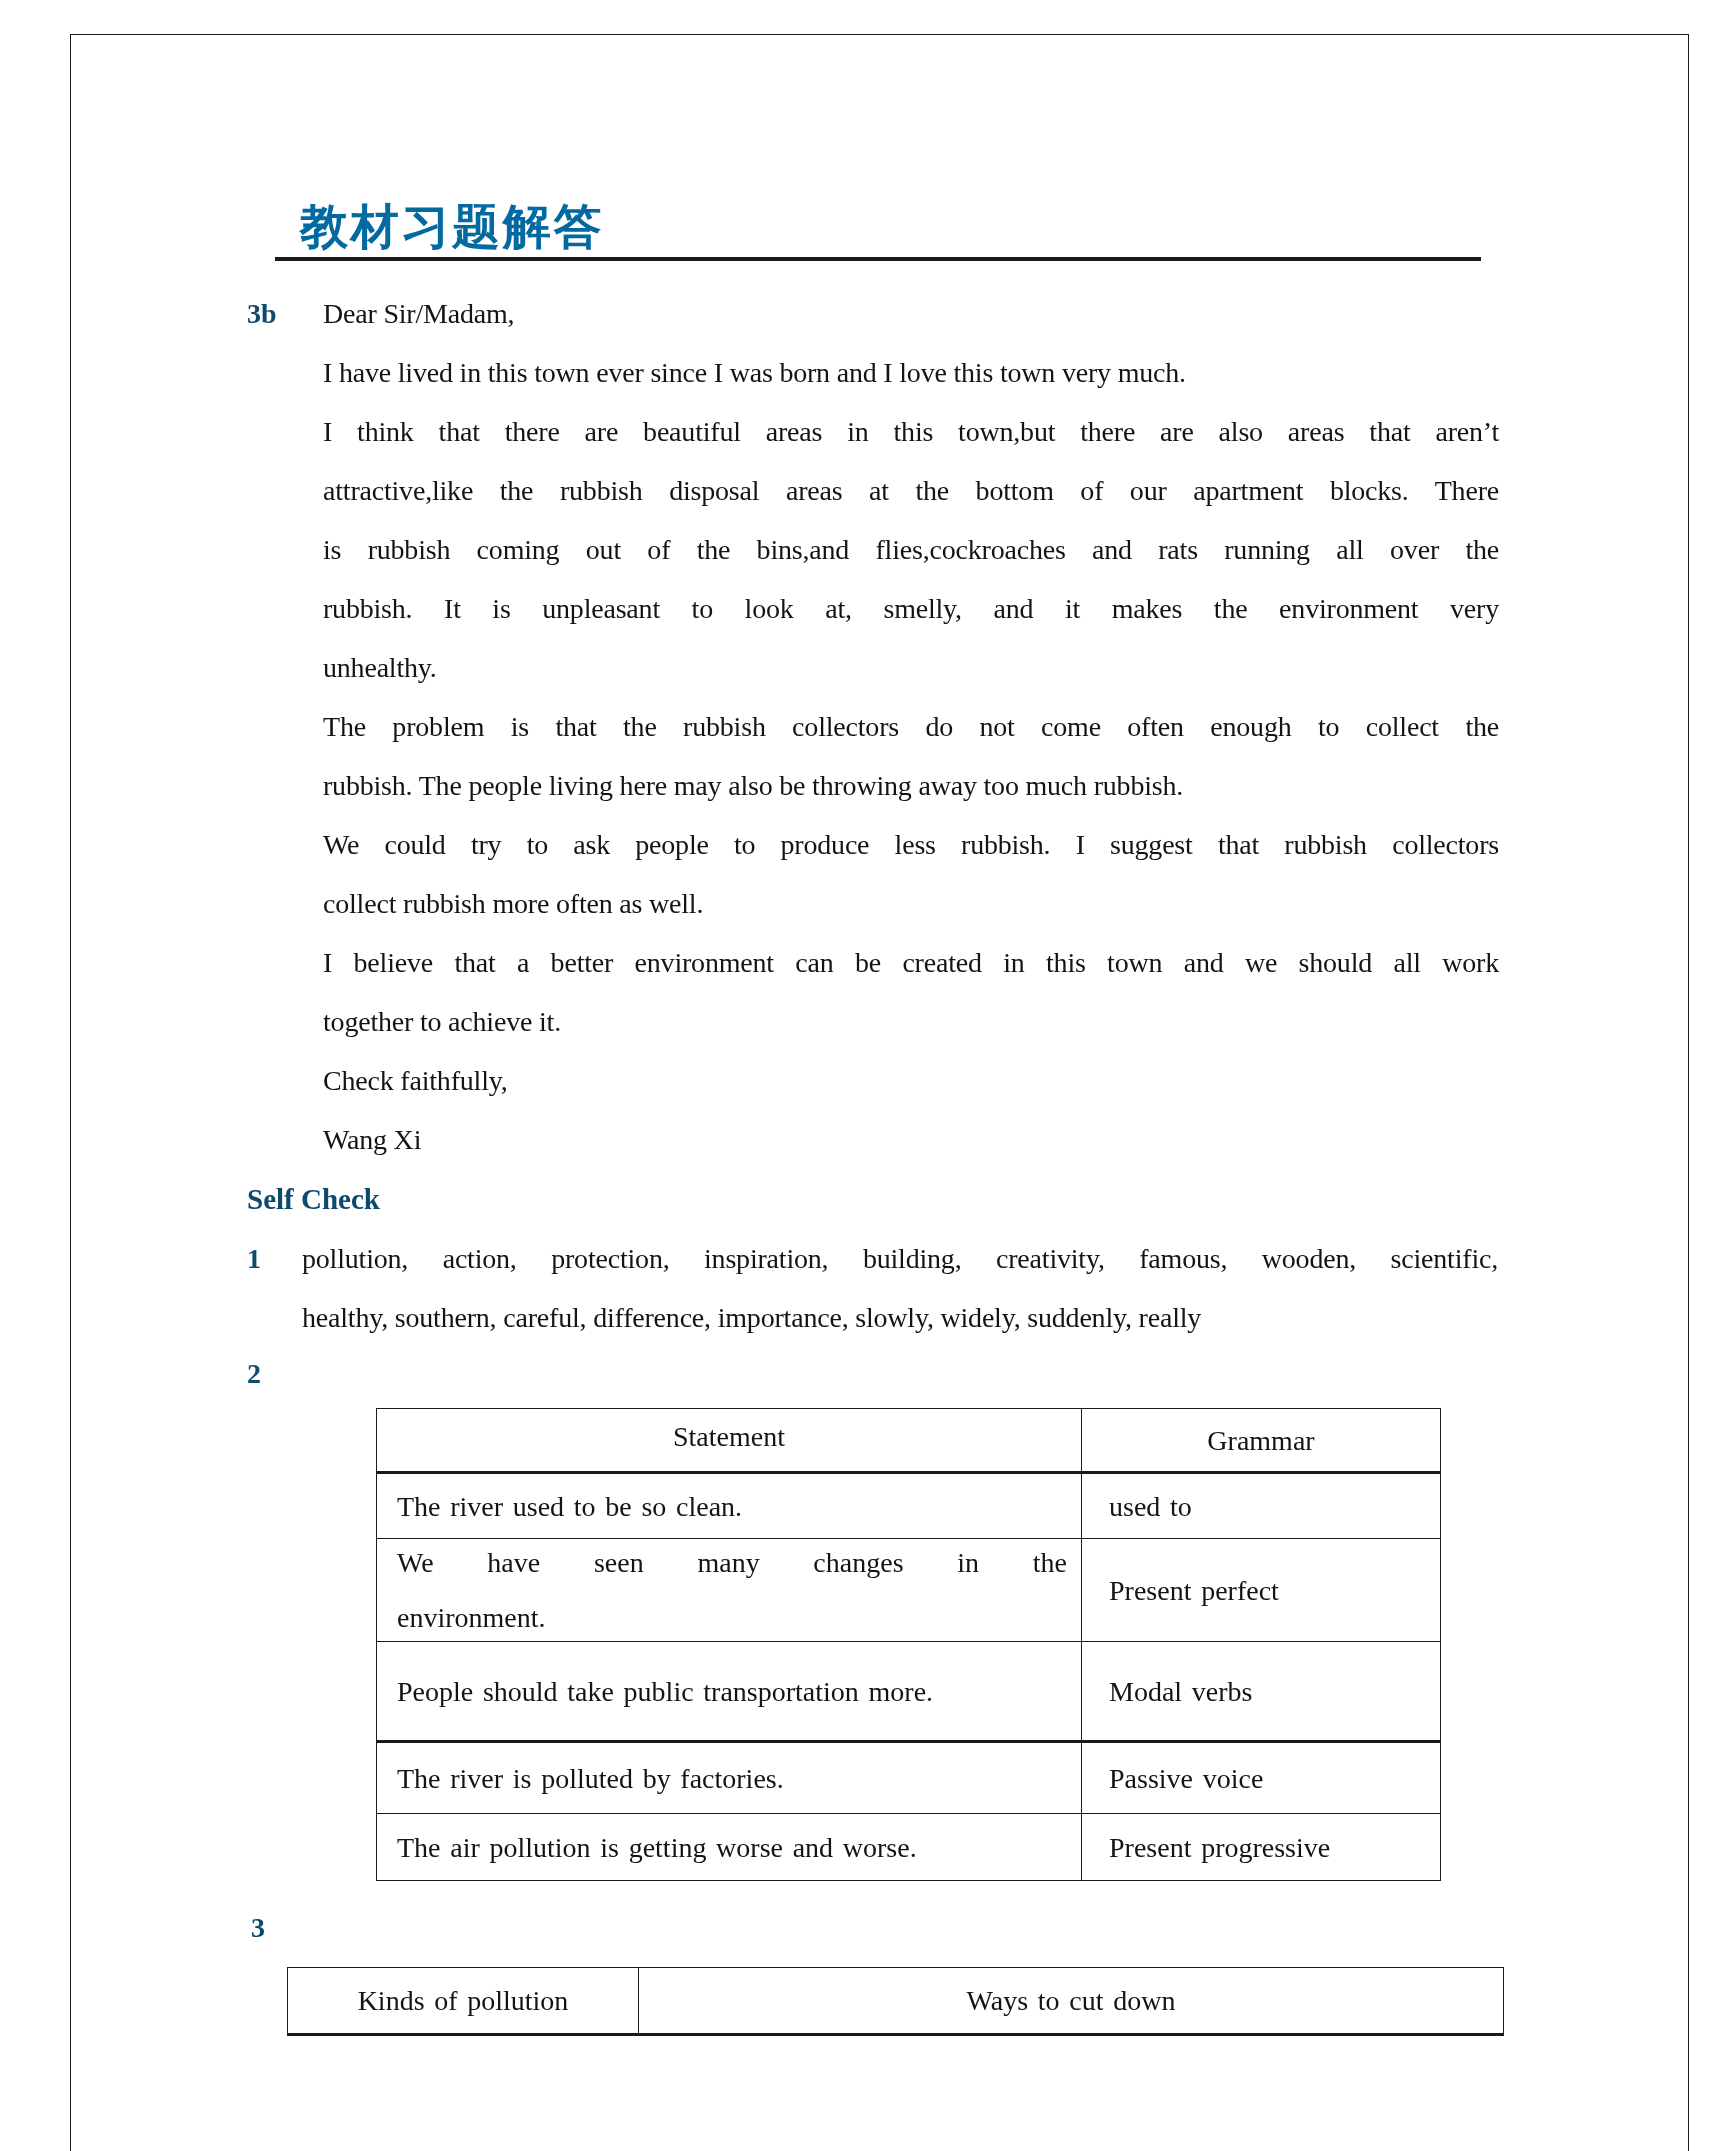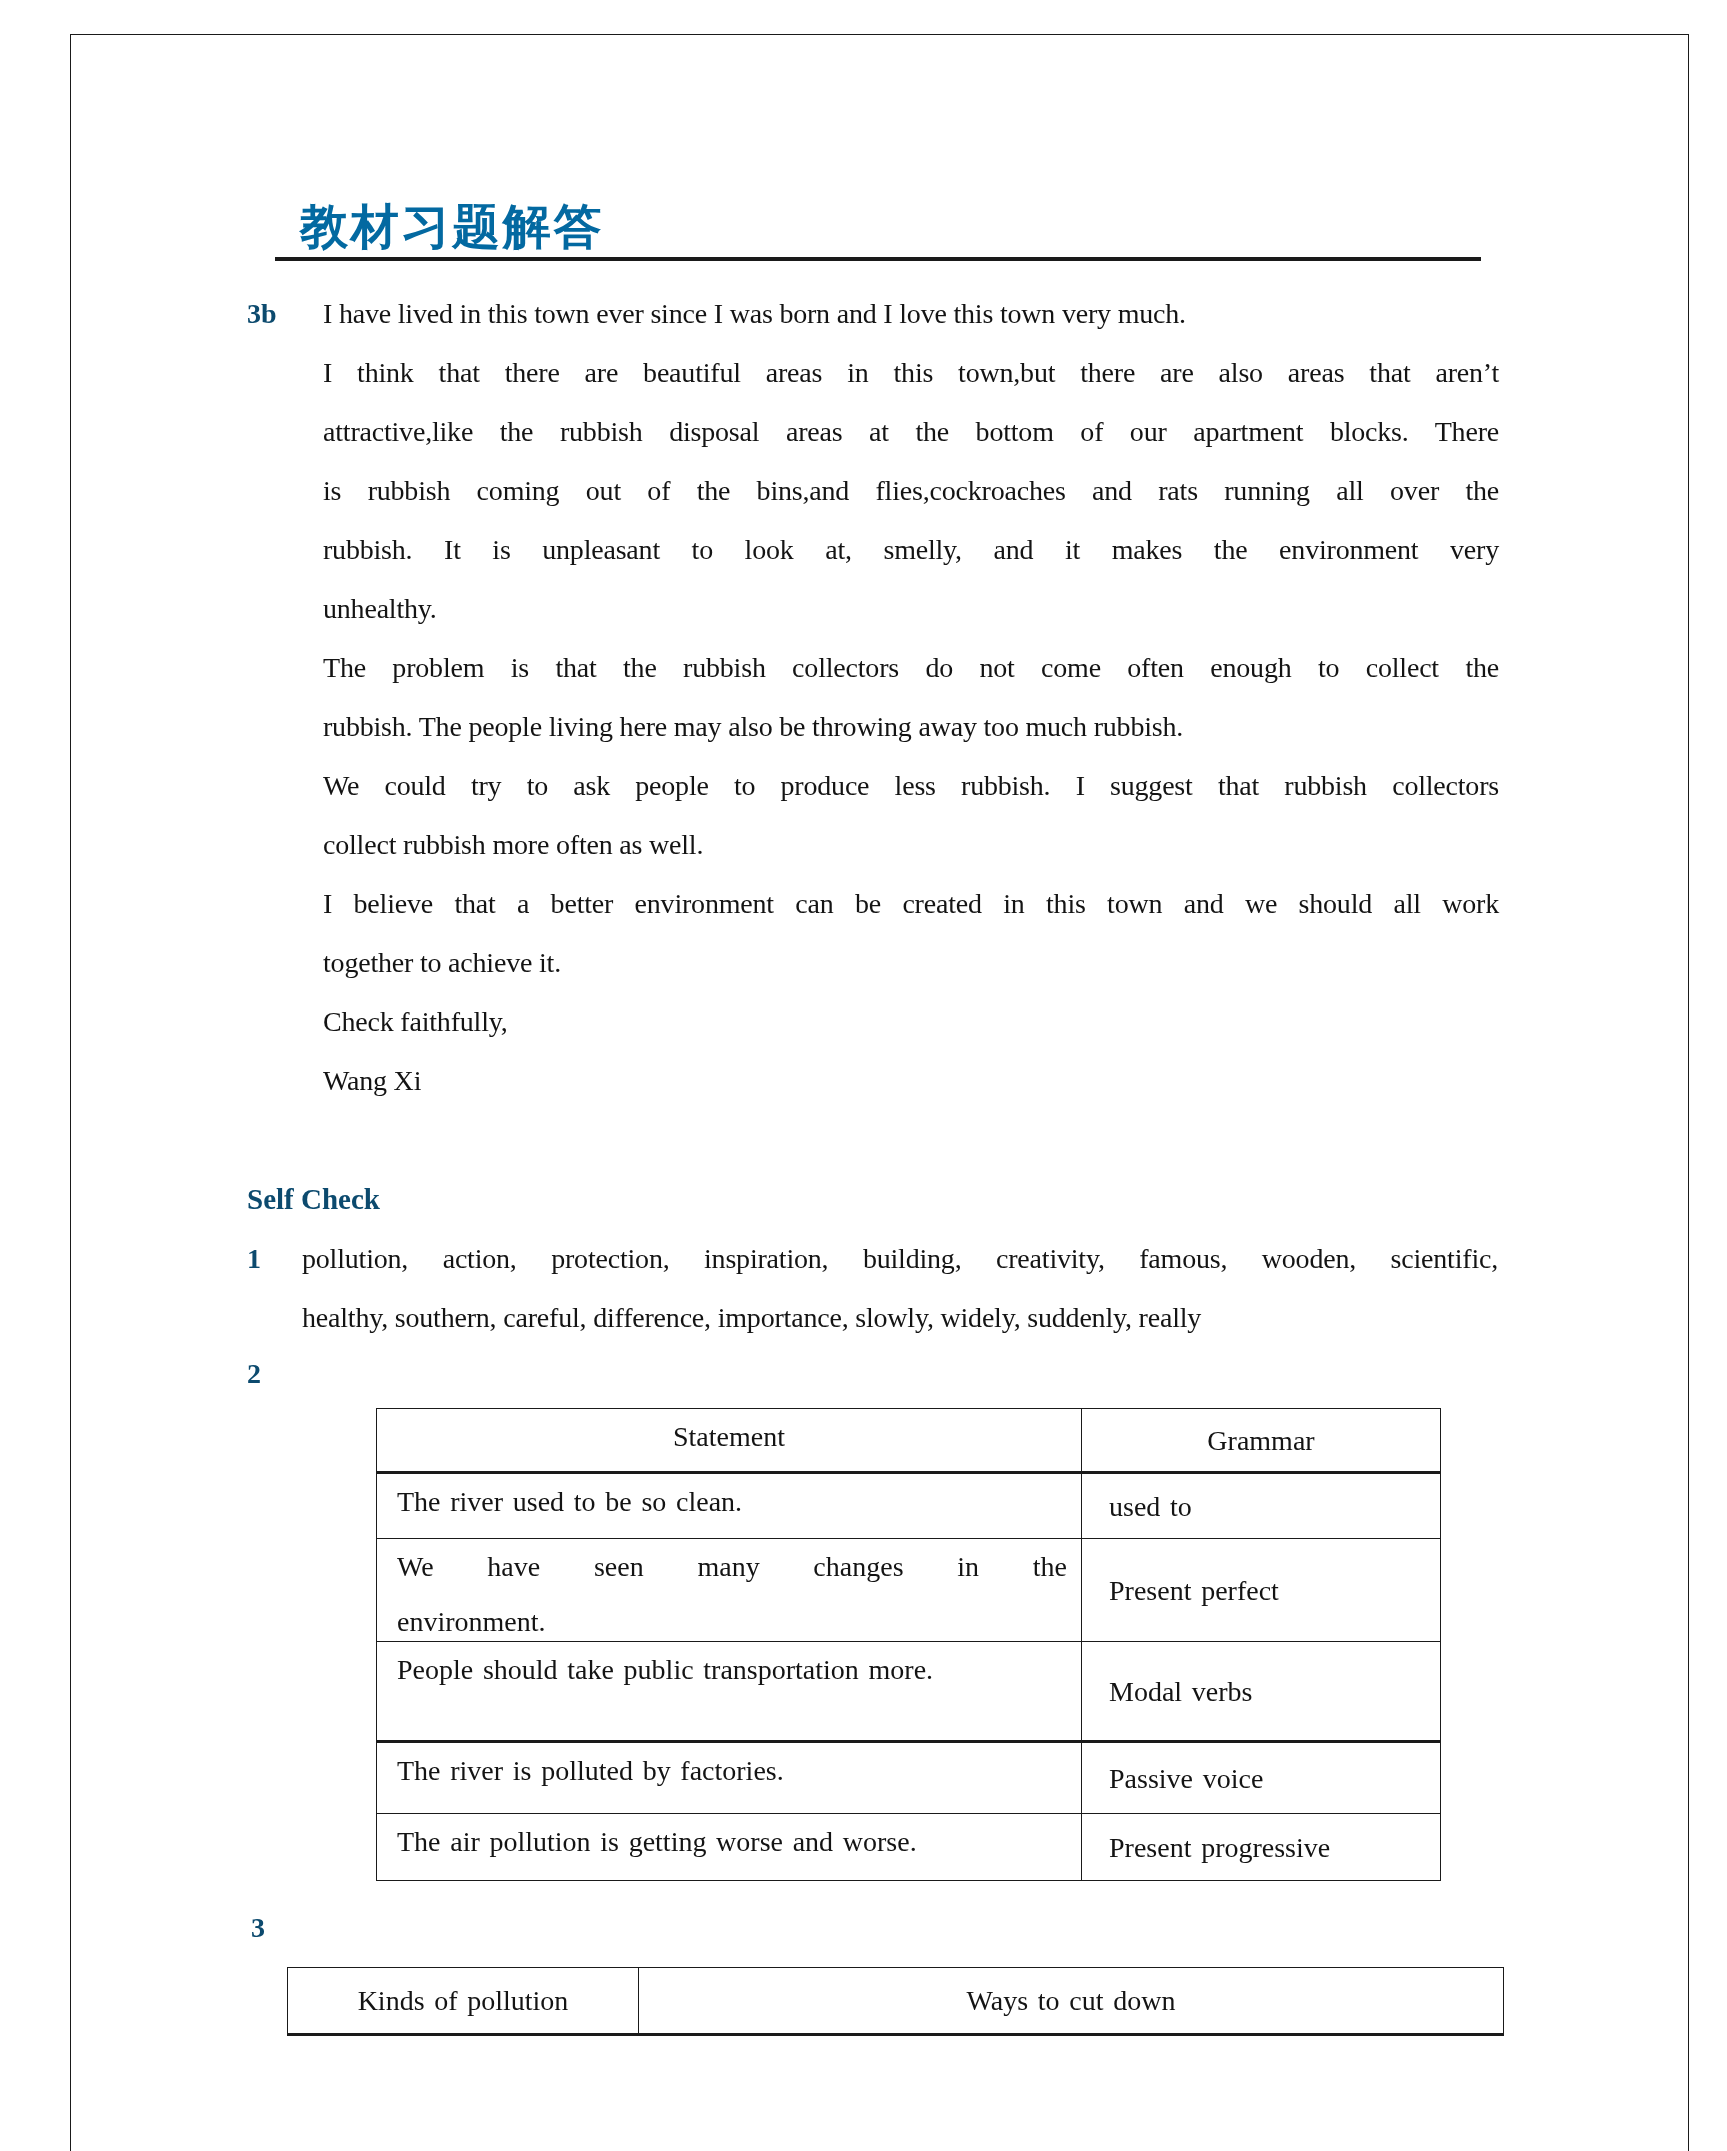--- a/index.html
+++ b/index.html
@@ -14,21 +14,21 @@
   .letter{position:absolute;left:323px;top:284px;width:1176px;}
   .ln{font-size:28px;line-height:59px;letter-spacing:-0.2px;white-space:pre-wrap;}
   .j{text-align:justify;text-align-last:justify;}
   .wordlist{position:absolute;left:302px;top:1229px;width:1196px;}
   
   .t2{position:absolute;left:376px;top:1408px;width:1063px;border:1.8px solid #1a1a1a;box-sizing:content-box;}
   .t2 .row{display:flex;box-sizing:border-box;border-bottom:1.8px solid #1a1a1a;}
   .t2 .row.thick{border-bottom:3.6px solid #1a1a1a;}
   .t2 .row.last{border-bottom:none;}
   .t2 .c1{width:705px;box-sizing:border-box;border-right:1.8px solid #1a1a1a;
-          display:flex;flex-direction:column;padding:0 14px 0 20px;}
+          display:flex;flex-direction:column;justify-content:center;padding:0 14px 0 20px;}
   .t2 .c2{flex:1;display:flex;align-items:center;padding-left:27px;box-sizing:border-box;}
   .t2 .hc{justify-content:center;padding:0;display:flex;flex-direction:row;}
   .tcell-text{font-size:28px;line-height:55px;word-spacing:2.7px;}
   
   .t3{position:absolute;left:287px;top:1967px;width:1215px;height:65px;display:flex;
       border:1.8px solid #1a1a1a;border-bottom:3.6px solid #1a1a1a;box-sizing:content-box;}
   .t3 .c1{width:350px;border-right:1.8px solid #1a1a1a;display:flex;align-items:center;justify-content:center;}
   .t3 .c2{flex:1;display:flex;align-items:center;justify-content:center;text-align:center;}
 </style>
 </head>
@@ -37,20 +37,21 @@
 <div class="page">
 
   <div class="page-border"></div>
 
   <div class="hdr-title">教材习题解答</div>
   <div class="hdr-rule"></div>
 
   <div class="blabel" style="left:247px;top:284px;">3b</div>
 
   <div class="letter">
+    <div class="ln">Dear Sir/Madam,</div>
     <div class="ln">I have lived in this town ever since I was born and I love this town very much.</div>
     <div class="ln j">I think that there are beautiful areas in this town,but there are also areas that aren’t</div>
     <div class="ln j">attractive,like the rubbish disposal areas at the bottom of our apartment blocks. There</div>
     <div class="ln j">is rubbish coming out of the bins,and flies,cockroaches and rats running all over the</div>
     <div class="ln j">rubbish. It is unpleasant to look at, smelly, and it makes the environment very</div>
     <div class="ln">unhealthy.</div>
     <div class="ln j">The problem is that the rubbish collectors do not come often enough to collect the</div>
     <div class="ln">rubbish. The people living here may also be throwing away too much rubbish.</div>
     <div class="ln j">We could try to ask people to produce less rubbish. I suggest that rubbish collectors</div>
     <div class="ln">collect rubbish more often as well.</div>

